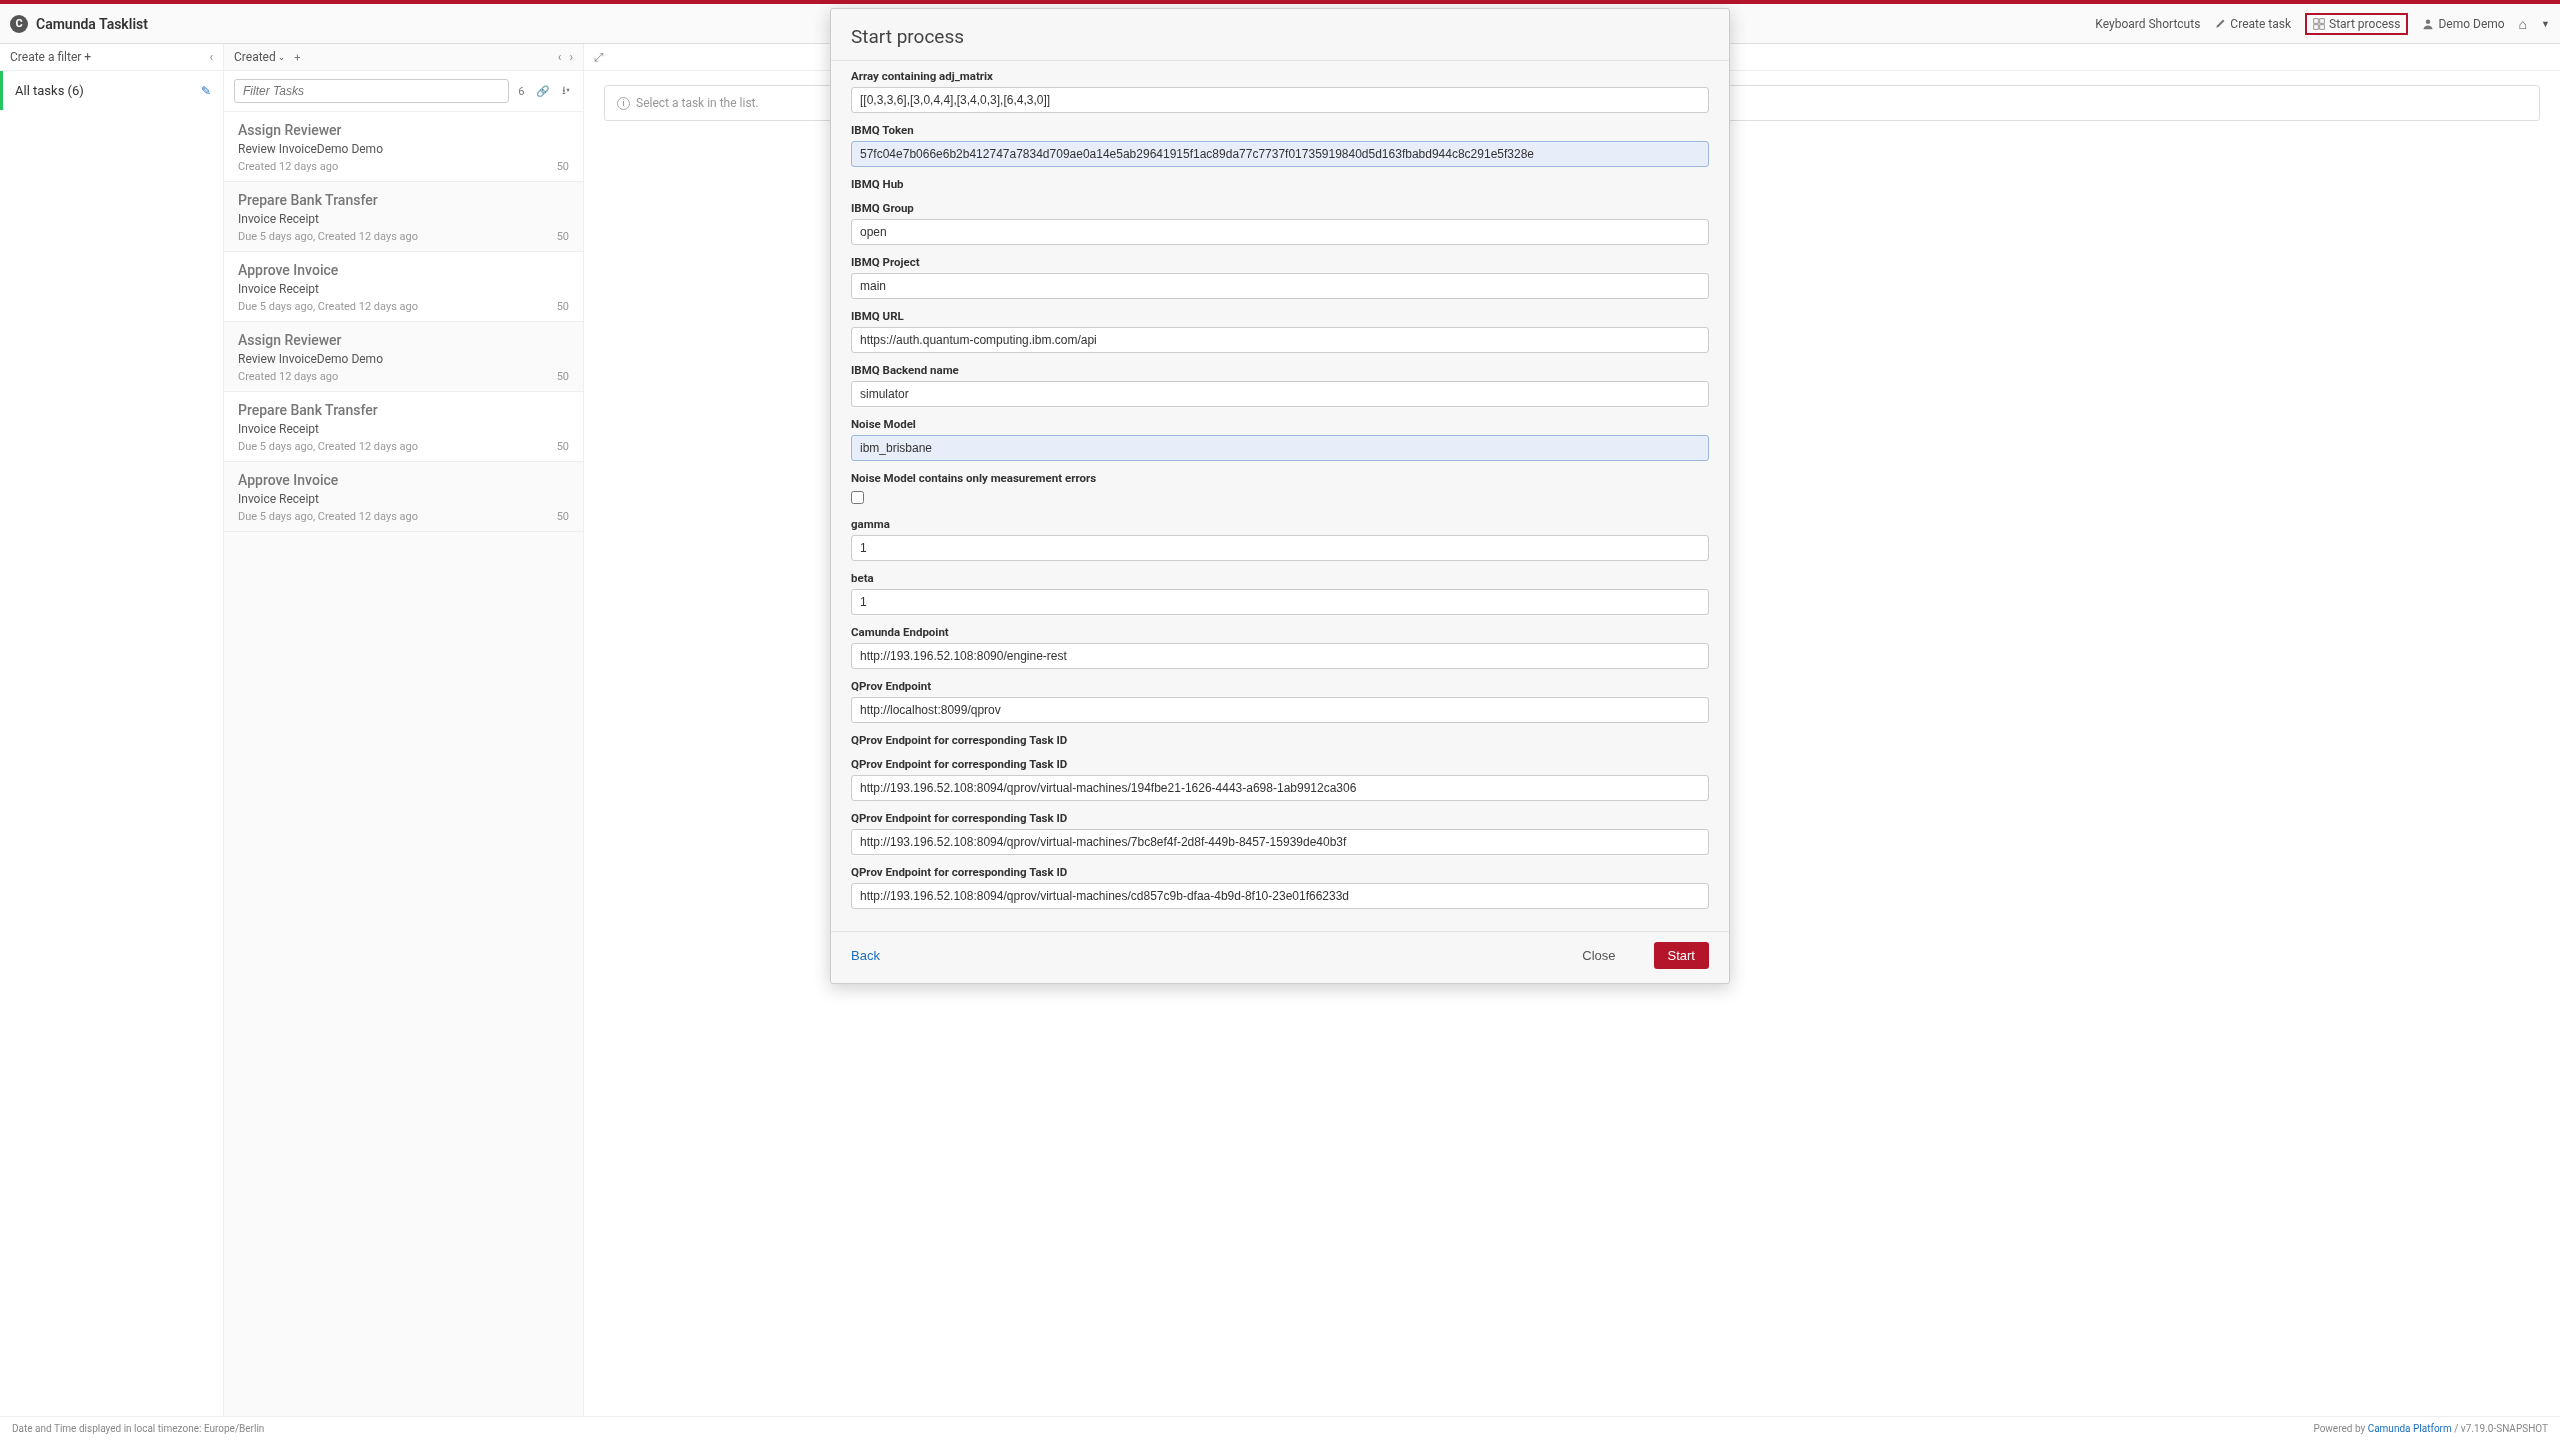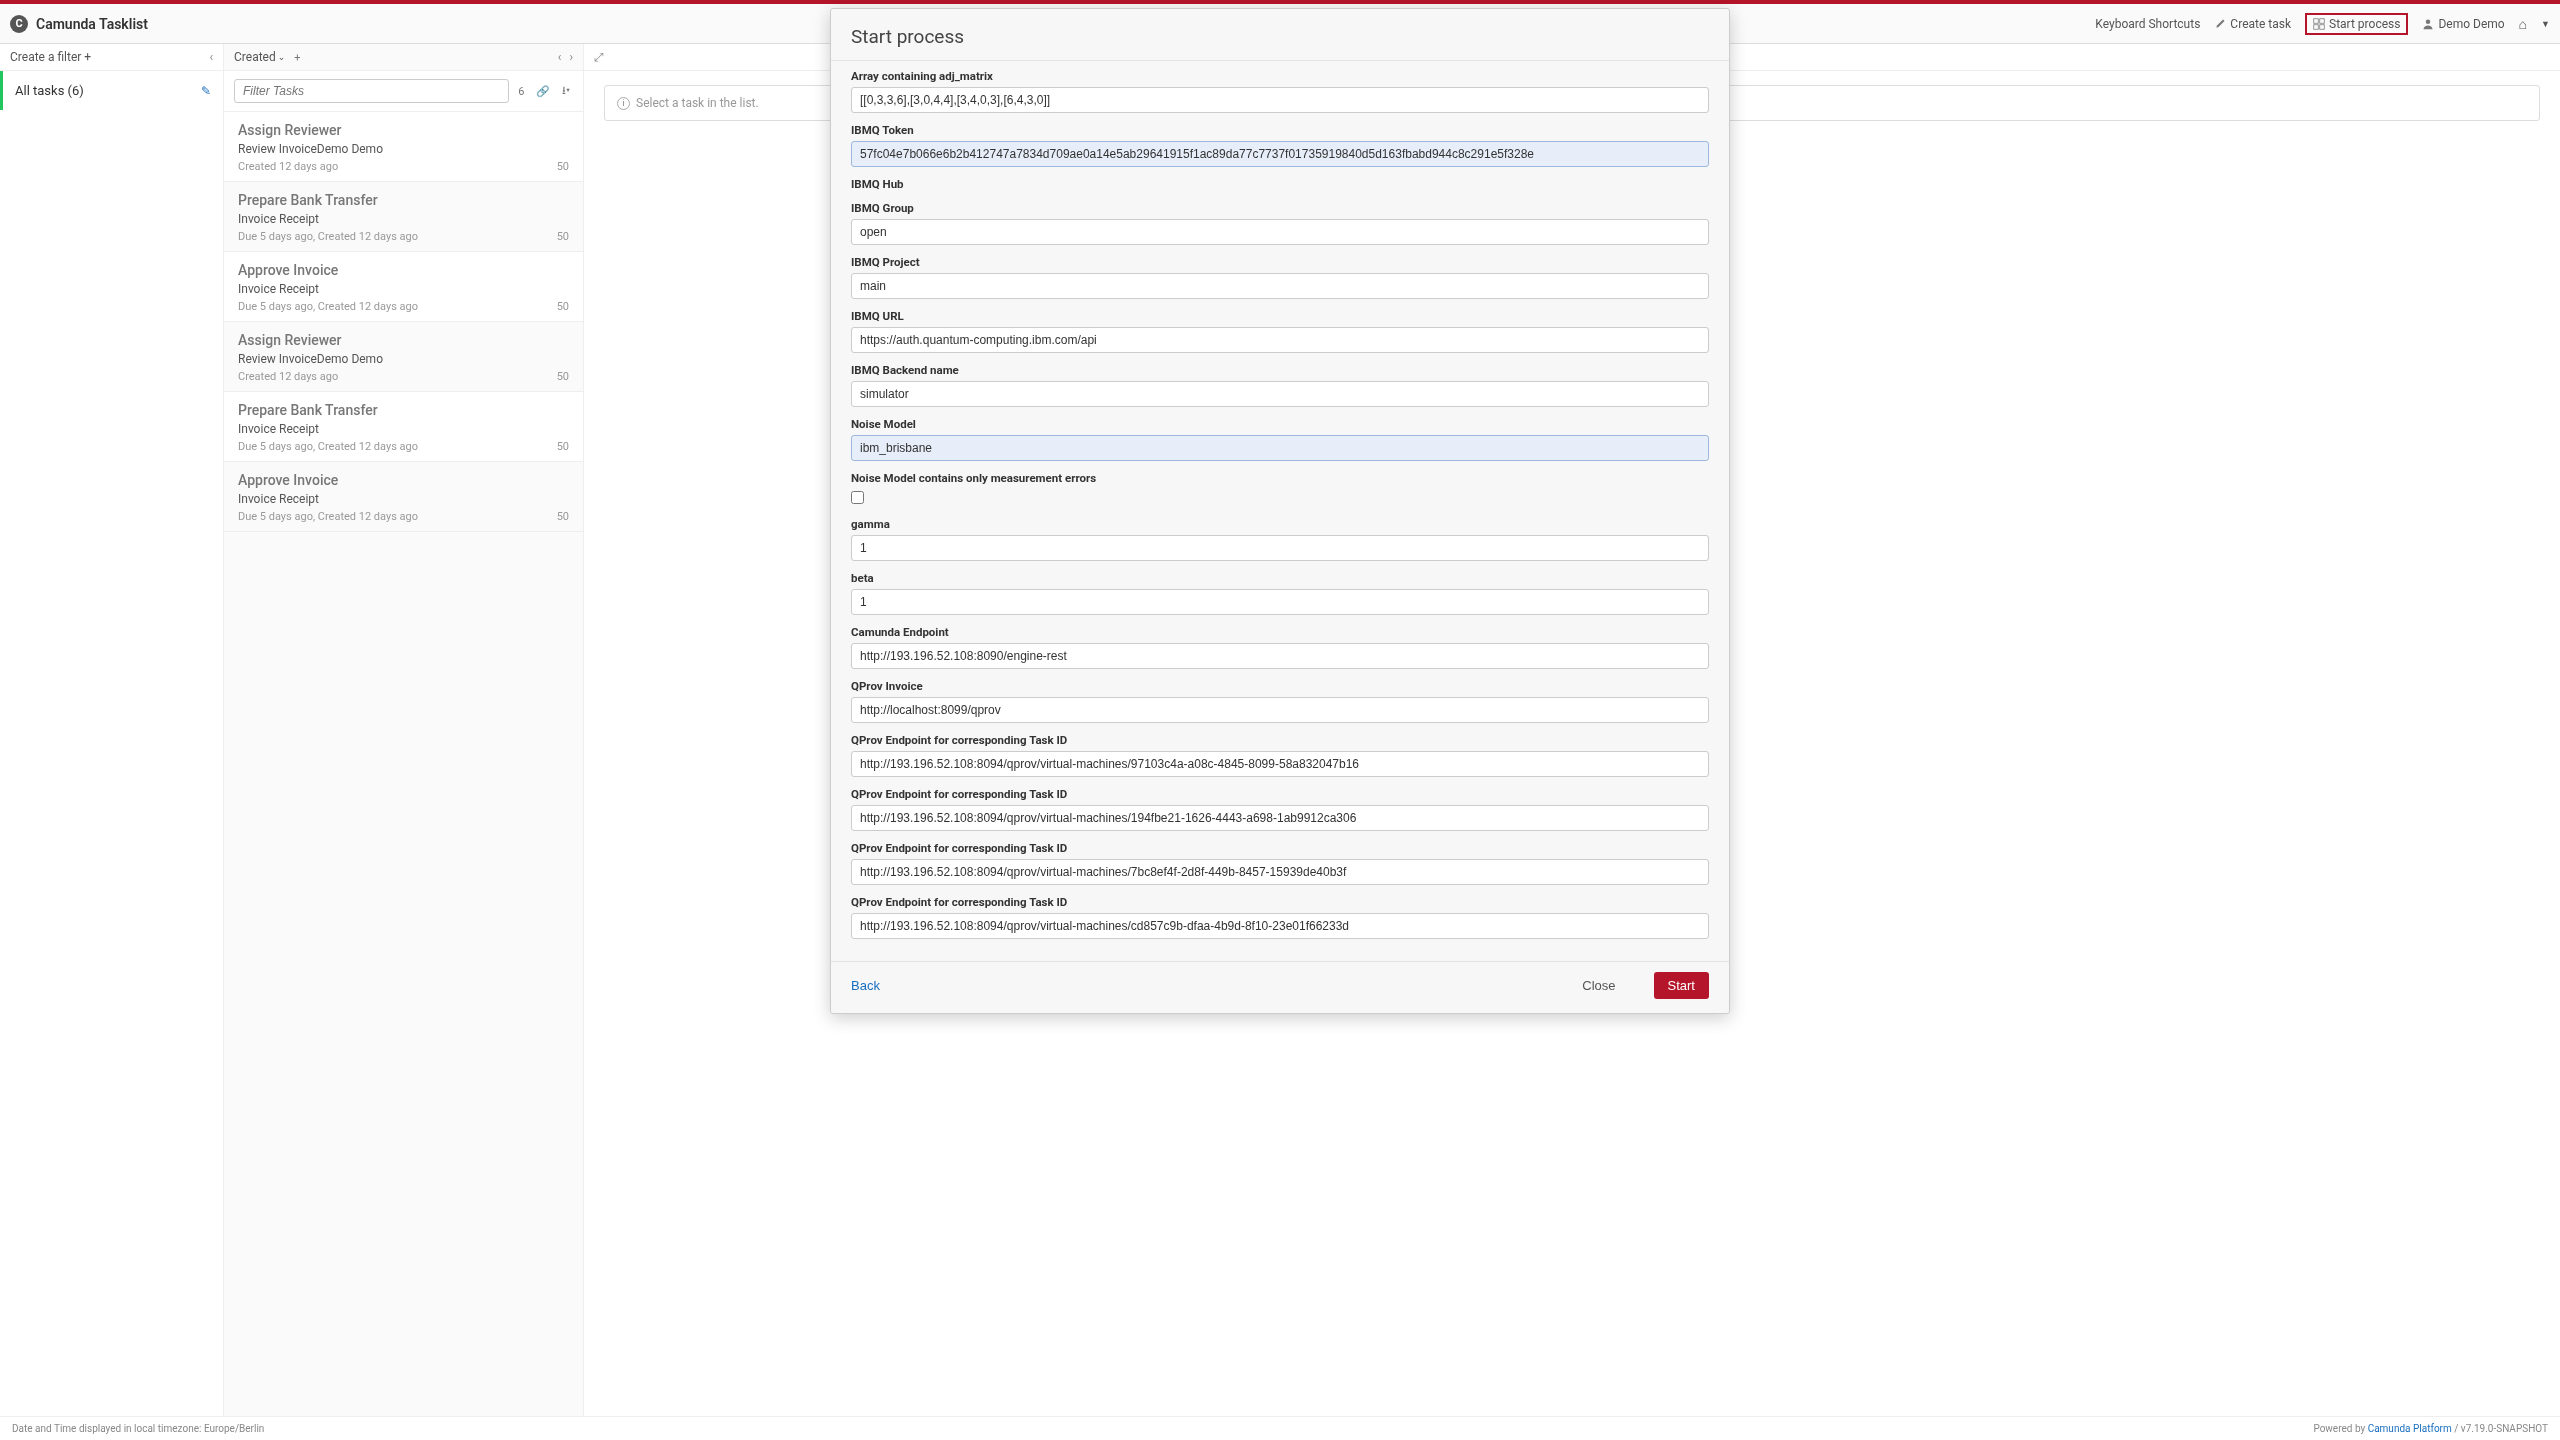--- a/index.html
+++ b/index.html
@@ -231,22 +231,22 @@
       <div class="form-group"><label class="form-label">IBMQ Hub</label></div>
       <div class="form-group"><label class="form-label">IBMQ Group</label><input type="text" class="form-input" value="open" style=""></div>
       <div class="form-group"><label class="form-label">IBMQ Project</label><input type="text" class="form-input" value="main" style=""></div>
       <div class="form-group"><label class="form-label">IBMQ URL</label><input type="text" class="form-input" value="https://auth.quantum-computing.ibm.com/api" style=""></div>
       <div class="form-group"><label class="form-label">IBMQ Backend name</label><input type="text" class="form-input" value="simulator" style=""></div>
       <div class="form-group"><label class="form-label">Noise Model</label><input type="text" class="form-input hl" value="ibm_brisbane" style=""></div>
       <div class="form-group"><label class="form-label">Noise Model contains only measurement errors</label><input type="checkbox" class="form-check" style=""></div>
       <div class="form-group"><label class="form-label">gamma</label><input type="text" class="form-input" value="1" style=""></div>
       <div class="form-group"><label class="form-label">beta</label><input type="text" class="form-input" value="1" style=""></div>
       <div class="form-group"><label class="form-label">Camunda Endpoint</label><input type="text" class="form-input" value="http://193.196.52.108:8090/engine-rest" style=""></div>
-      <div class="form-group"><label class="form-label">QProv Invoice</label><input type="text" class="form-input" value="http://localhost:8099/qprov" style=""></div>
-      <div class="form-group"><label class="form-label">QProv Endpoint for corresponding Task ID</label><input type="text" class="form-input" value="http://193.196.52.108:8094/qprov/virtual-machines/97103c4a-a08c-4845-8099-58a832047b16" style=""></div>
+      <div class="form-group"><label class="form-label">QProv Endpoint</label><input type="text" class="form-input" value="http://localhost:8099/qprov" style=""></div>
+      <div class="form-group"><label class="form-label">QProv Endpoint for corresponding Task ID</label></div>
       <div class="form-group"><label class="form-label">QProv Endpoint for corresponding Task ID</label><input type="text" class="form-input" value="http://193.196.52.108:8094/qprov/virtual-machines/194fbe21-1626-4443-a698-1ab9912ca306" style=""></div>
       <div class="form-group"><label class="form-label">QProv Endpoint for corresponding Task ID</label><input type="text" class="form-input" value="http://193.196.52.108:8094/qprov/virtual-machines/7bc8ef4f-2d8f-449b-8457-15939de40b3f" style=""></div>
       <div class="form-group"><label class="form-label">QProv Endpoint for corresponding Task ID</label><input type="text" class="form-input" value="http://193.196.52.108:8094/qprov/virtual-machines/cd857c9b-dfaa-4b9d-8f10-23e01f66233d" style=""></div>
     </div>
   <div class="modal-foot">
     <button class="btn-link">Back</button>
     <div class="foot-right">
       <button class="btn-close">Close</button>
       <button class="btn-start">Start</button>
     </div>

